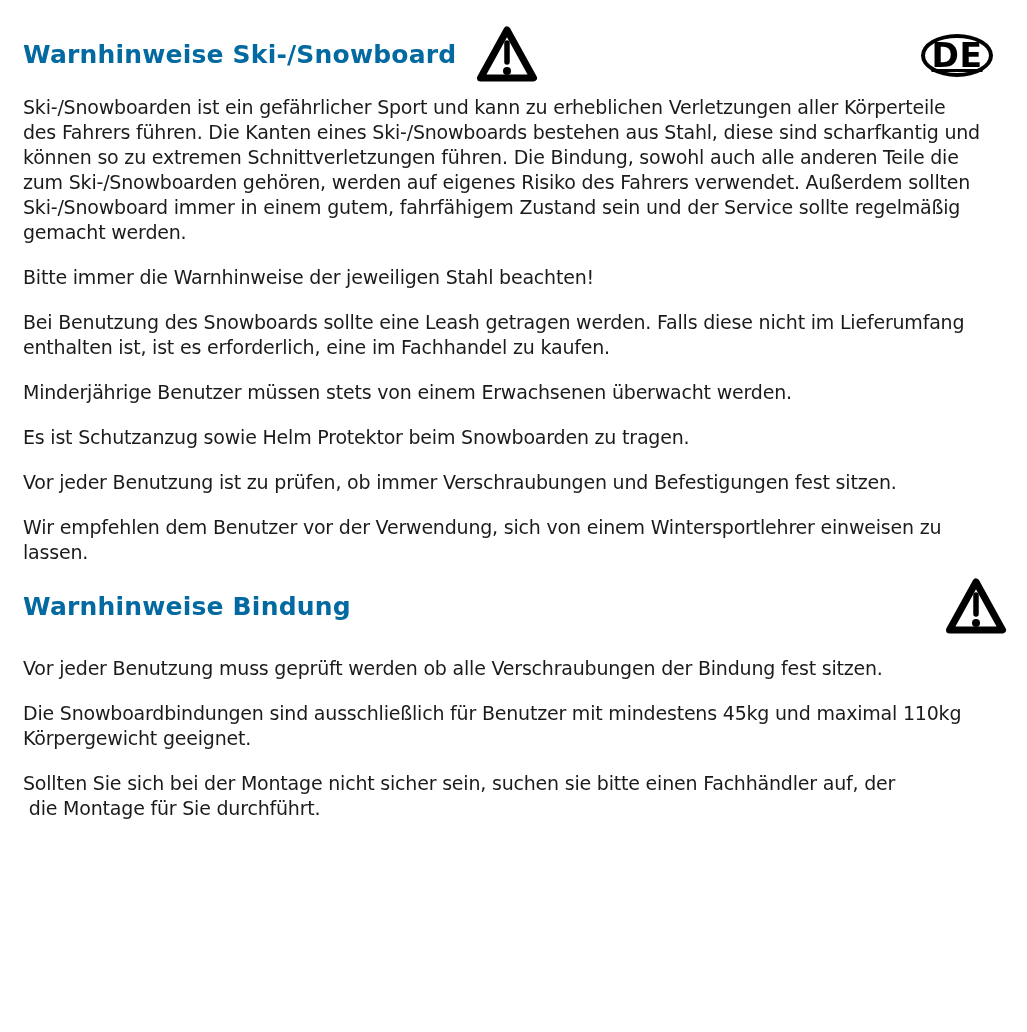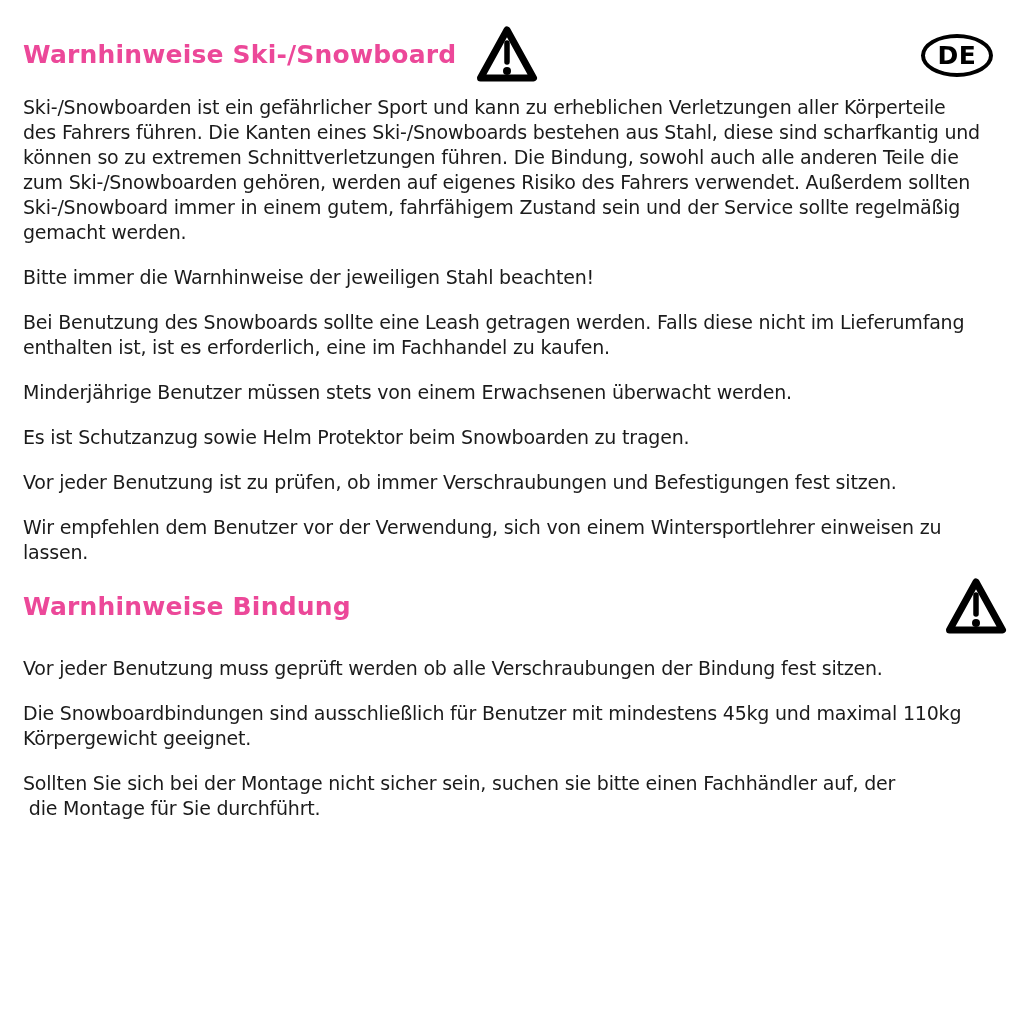--- a/index.html
+++ b/index.html
@@ -15,21 +15,21 @@
     padding: 25px 20px 0 23px;
   }
   .heading-row {
     display: flex;
     align-items: center;
     height: 58px;
   }
   .heading {
     font-size: 25px;
     font-weight: bold;
-    color: #ec4899;
+    color: #0369a1;
     letter-spacing: 0.2px;
     white-space: nowrap;
   }
   .tri-icon {
     margin-left: 20px;
     flex: 0 0 auto;
     display: block;
   }
   .body-text p {
     font-size: 19px;
@@ -46,24 +46,25 @@
     left: 921px;
     top: 34px;
     width: 72px;
     height: 43px;
     border: 4px solid #000;
     border-radius: 50%;
     box-sizing: border-box;
     display: flex;
     align-items: center;
     justify-content: center;
-    font-size: 25px;
+    font-size: 33px;
     font-weight: bold;
     color: #000;
     letter-spacing: 0.5px;
+    text-decoration: underline;
   }
 </style>
 </head>
 <body>
 
 <div class="lang-badge">
   <span>DE</span>
 </div>
 
 <section class="section-1">

